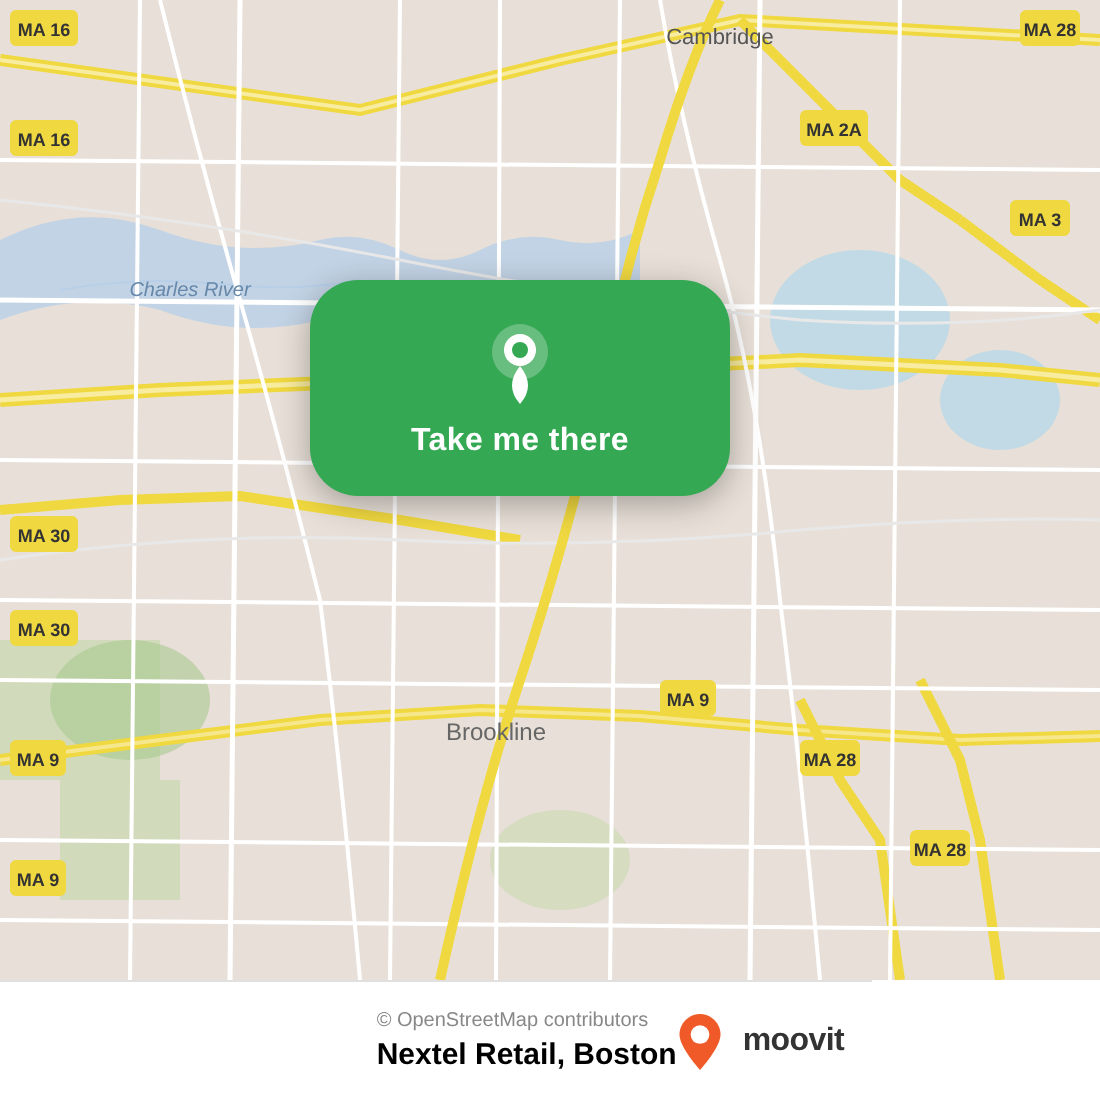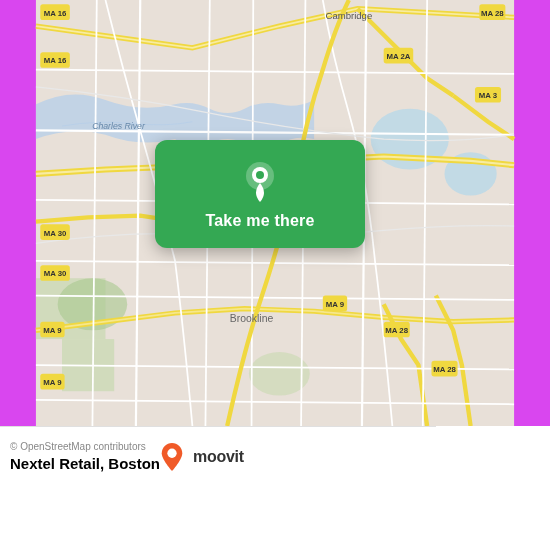--- a/index.html
+++ b/index.html
@@ -7,41 +7,41 @@
     body {
       width: 550px;
       height: 550px;
       overflow: hidden;
       font-family: Arial, sans-serif;
       position: relative;
     }
 
     #map-container {
       width: 550px;
-      height: 426px;
+      height: 490px;
       position: relative;
       overflow: hidden;
-      background-color: #d946ef;
+      background-color: #1d4ed8;
     }
 
     
     #map-svg {
       position: absolute;
       top: 0; left: 0;
       width: 100%; height: 100%;
     }
 
     
     #card-overlay {
       position: absolute;
       top: 140px;
       left: 155px;
       width: 210px;
       background: #34a853;
-      border-radius: 12px;
+      border-radius: 24px;
       padding: 18px 20px 18px 20px;
       display: flex;
       flex-direction: column;
       align-items: center;
       box-shadow: 0 4px 16px rgba(0,0,0,0.3);
       z-index: 10;
     }
 
     #location-pin-icon {
       width: 44px;
@@ -62,21 +62,21 @@
     }
 
     
     #bottom-bar {
       width: 436px;
       height: 60px;
       background: #fff;
       border-top: 1px solid #e0e0e0;
       display: flex;
       align-items: center;
-      justify-content: flex-start;
+      justify-content: flex-end;
       padding: 0 14px 0 10px;
       position: relative;
     }
 
     #bottom-left {
       display: flex;
       flex-direction: column;
       justify-content: center;
     }
 

